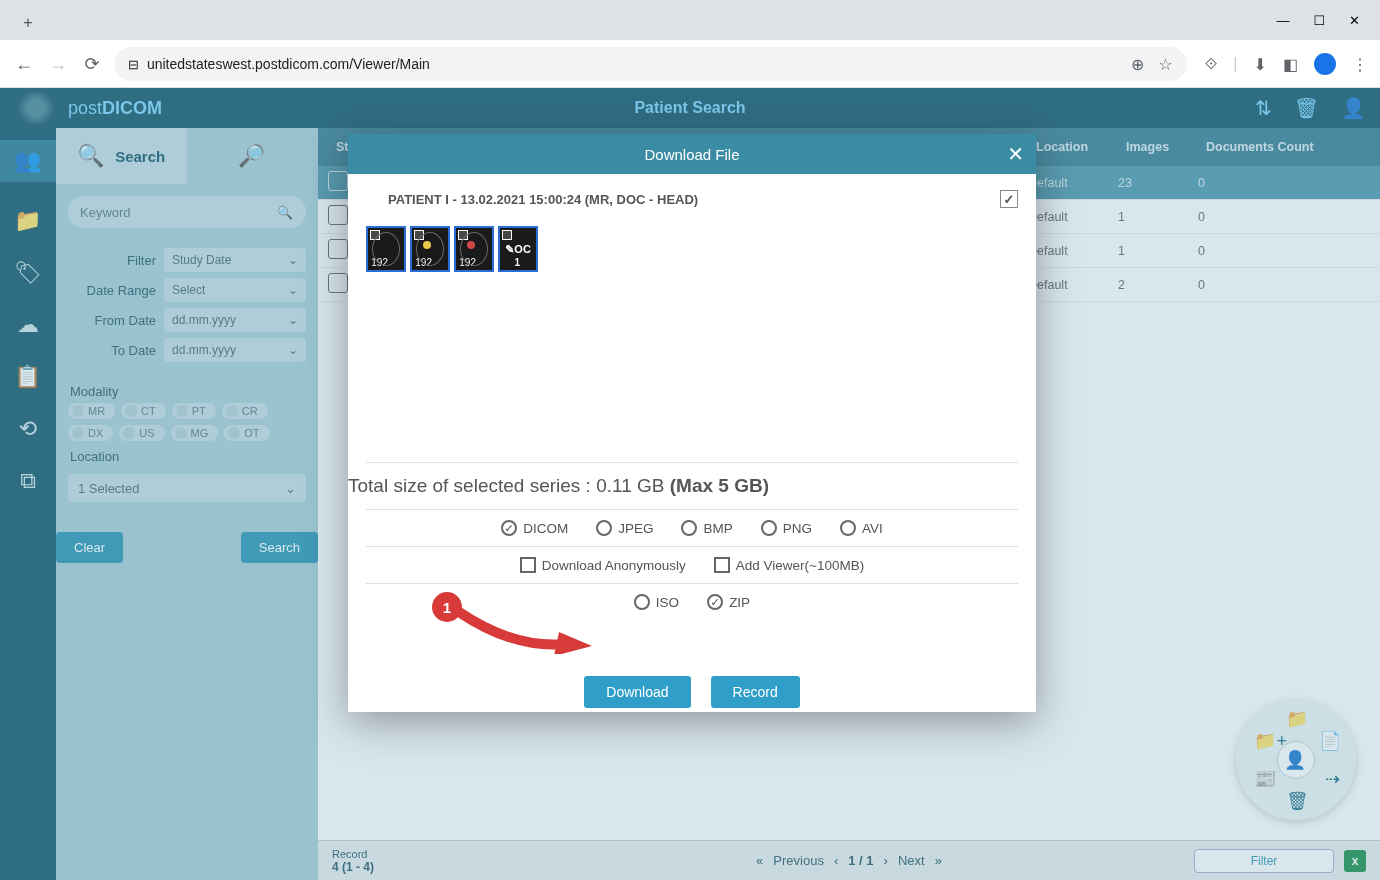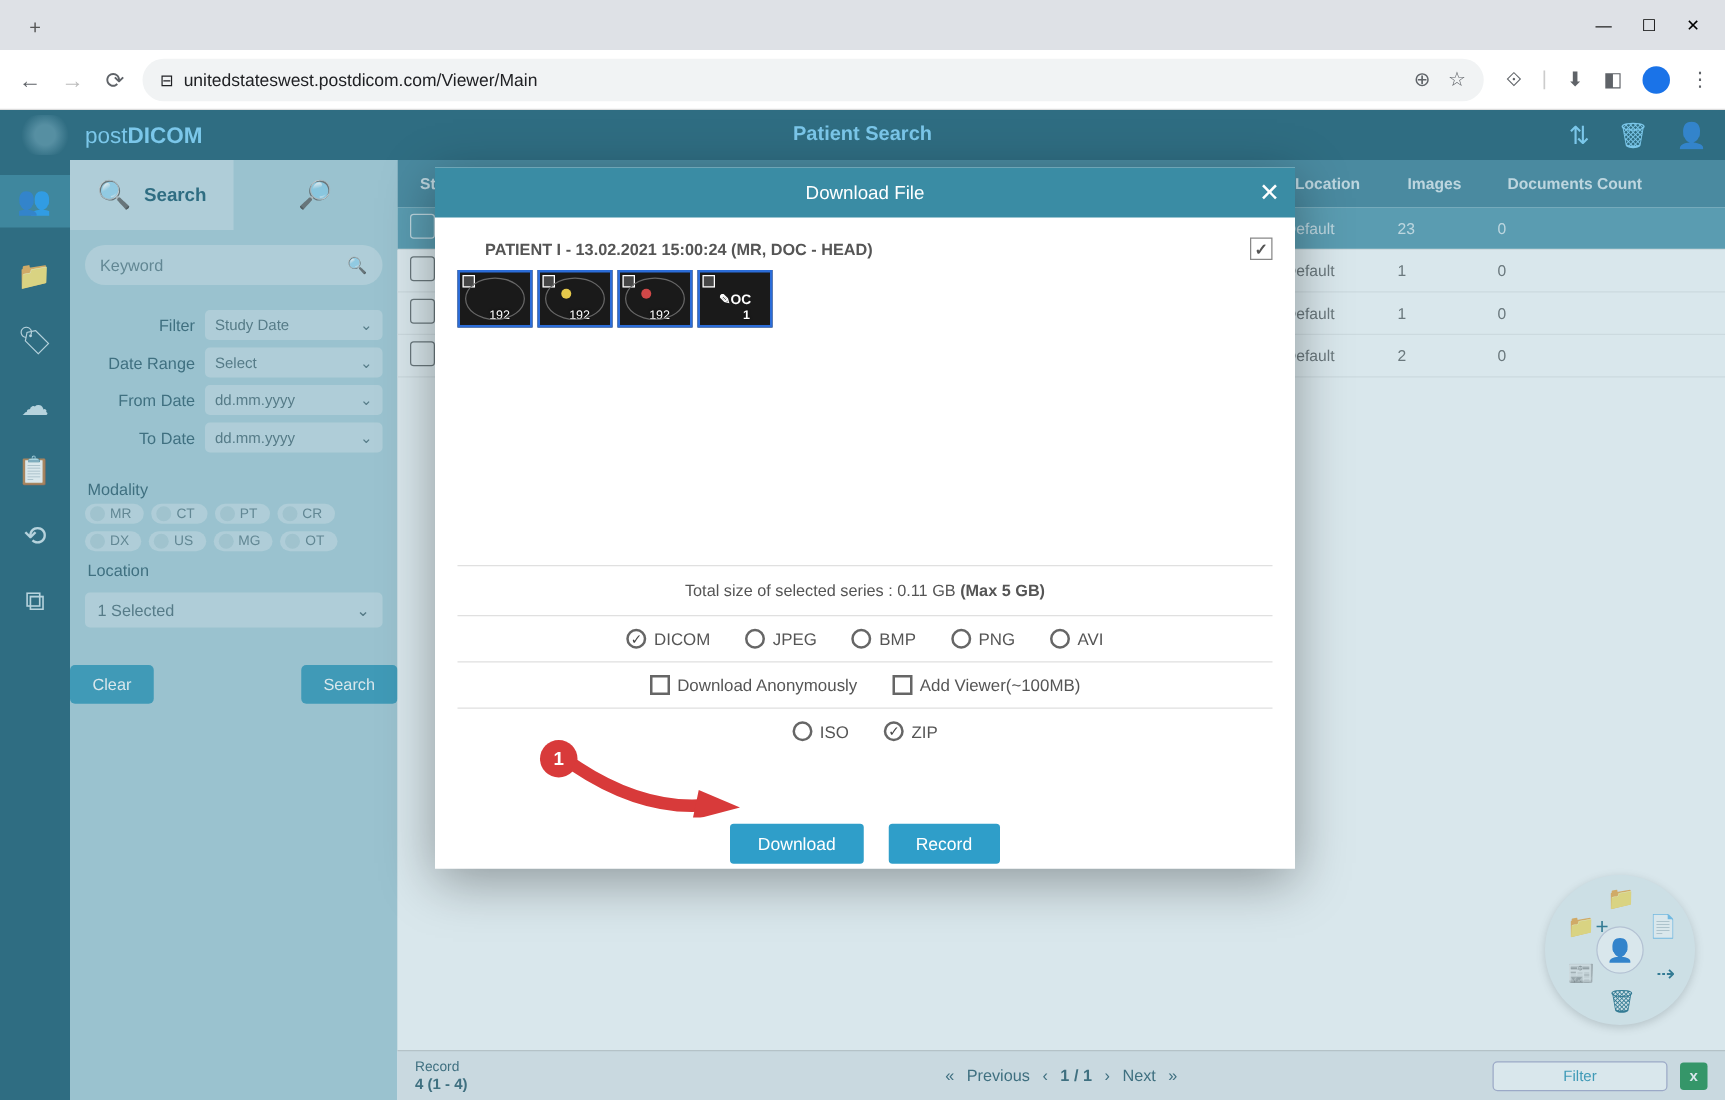--- a/index.html
+++ b/index.html
@@ -71,29 +71,29 @@
 .radial { position:absolute; right:24px; bottom:60px; width:120px; height:120px; border-radius:50%; background:#eef4f6; box-shadow:0 2px 8px rgba(0,0,0,.2); z-index:4; display:flex; align-items:center; justify-content:center; }
 .radial-center { width:38px; height:38px; border-radius:50%; background:#fff; border:1px solid #ccd; display:flex; align-items:center; justify-content:center; color:#1a6a85; font-size:18px; }
 .radial-item { position:absolute; color:#1a6a85; font-size:18px; }
 .modal { position:absolute; left:348px; top:134px; width:688px; background:#fff; box-shadow:0 10px 40px rgba(0,0,0,.35); z-index:20; }
 .modal-head { height:40px; background:#3a8ca4; color:#fff; display:flex; align-items:center; justify-content:center; font-size:15px; position:relative; }
 .modal-close { position:absolute; right:12px; font-size:20px; }
 .modal-body { padding:16px 18px 20px; }
 .study-title { font-size:13px; font-weight:700; color:#555; display:flex; justify-content:space-between; align-items:center;padding-left:22px; }
 .chk { width:18px; height:18px; border:1.5px solid #888; display:inline-flex; align-items:center; justify-content:center; font-size:13px; color:#555; }
 .thumbs { display:flex; gap:4px; margin-top:8px; }
-.thumb { width:60px; height:46px; border:2px solid #2b6cd8; background:#1a1a1a; position:relative; color:#fff; font-size:9px; }
+.thumb { width:40px; height:46px; border:2px solid #2b6cd8; background:#1a1a1a; position:relative; color:#fff; font-size:9px;margin-top:10px; }
 .thumb .tchk { position:absolute; top:2px; left:2px; width:10px; height:10px; border:1px solid #fff; background:rgba(255,255,255,.2); }
 .thumb .cnt { position:absolute; bottom:2px; right:16px; font-size:10px; text-shadow:0 0 2px #000; }
 .thumb.doc { display:flex; align-items:center; justify-content:center; font-size:11px; font-weight:700; }
 .thumb.scan1::after,.thumb.scan2::after,.thumb.scan3::after{content:"";position:absolute;inset:4px;border-radius:50%;border:1px solid #666;}
 .thumb.scan2::before{content:"";position:absolute;top:30%;left:30%;width:8px;height:8px;background:#e6c94b;border-radius:50%;}
 .thumb.scan3::before{content:"";position:absolute;top:30%;left:30%;width:8px;height:8px;background:#d04848;border-radius:50%;}
 .modal-sep { border-top:1px solid #e0e0e0; margin:0 18px; }
-.size-line { text-align:center; padding:12px 0; font-size:13px; color:#555; }
+.size-line { text-align:left; padding:12px 0; font-size:19px; color:#555; }
 .format-row,.opt-row,.archive-row { display:flex; justify-content:center; gap:28px; padding:10px 0; font-size:13.5px; color:#555; align-items:center; }
 .radio { display:flex; align-items:center; gap:6px; }
 .rcircle { width:16px; height:16px; border:2px solid #666; border-radius:50%; display:flex; align-items:center; justify-content:center; }
 .rcircle.on::after { content:"✓"; font-size:11px; color:#444; }
 .cbox { width:16px; height:16px; border:2px solid #666; }
 .modal-actions { display:flex; justify-content:center; gap:20px; padding:14px 0 4px; }
 .m-btn { background:#2f9ec9; color:#fff; border:none; padding:8px 22px; font-size:14px; border-radius:3px;margin-top:42px; }
 
 
 .ann { position:absolute; left:432px; top:592px; z-index:30; }

